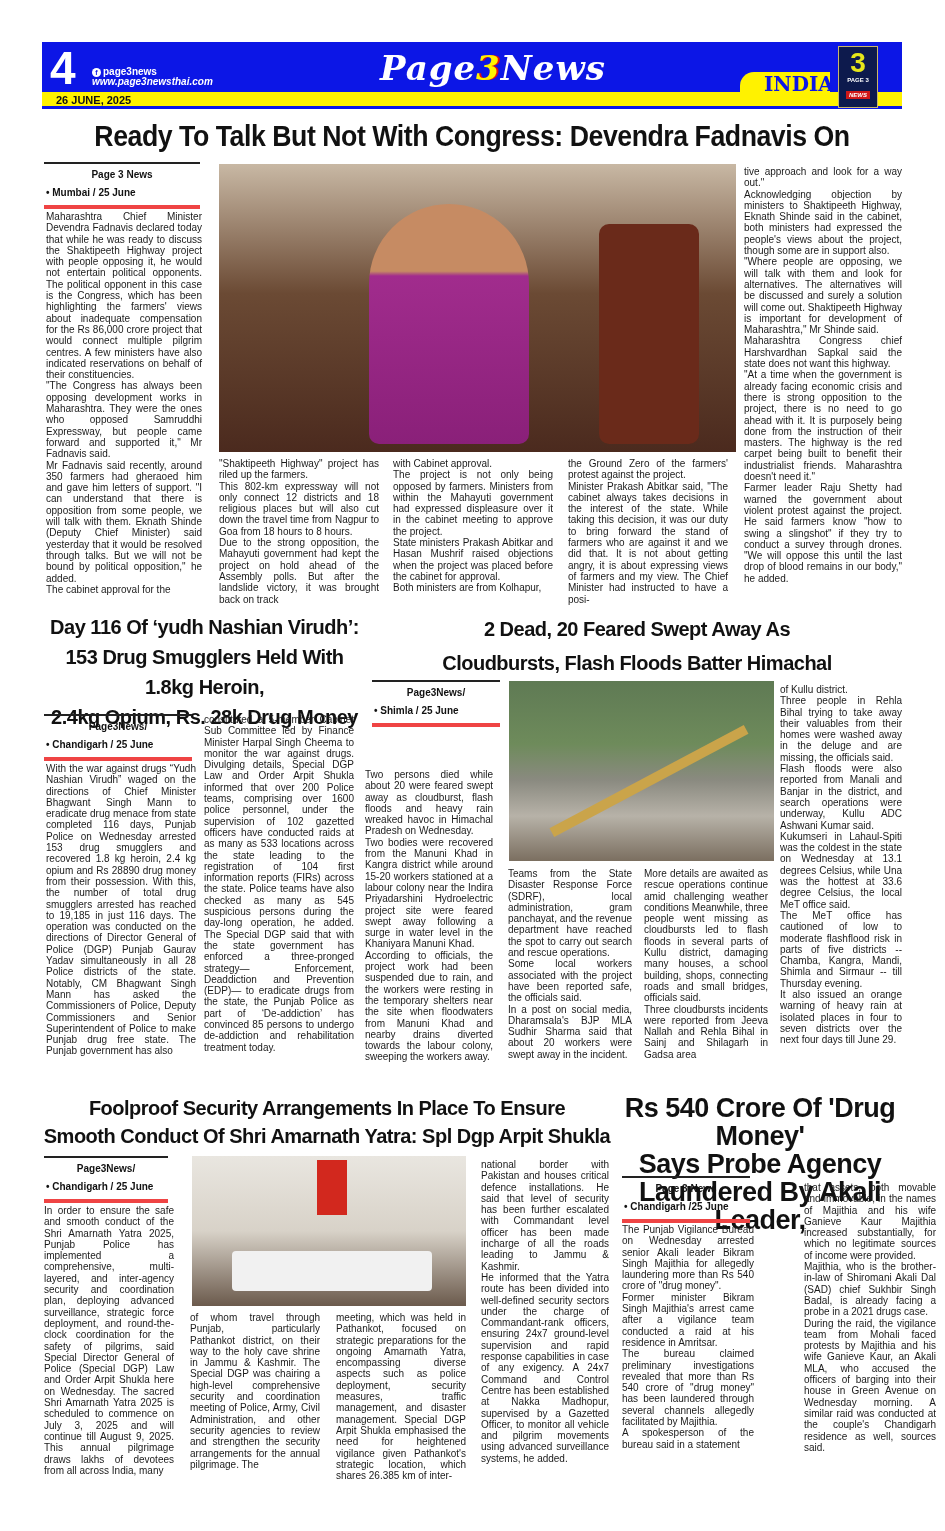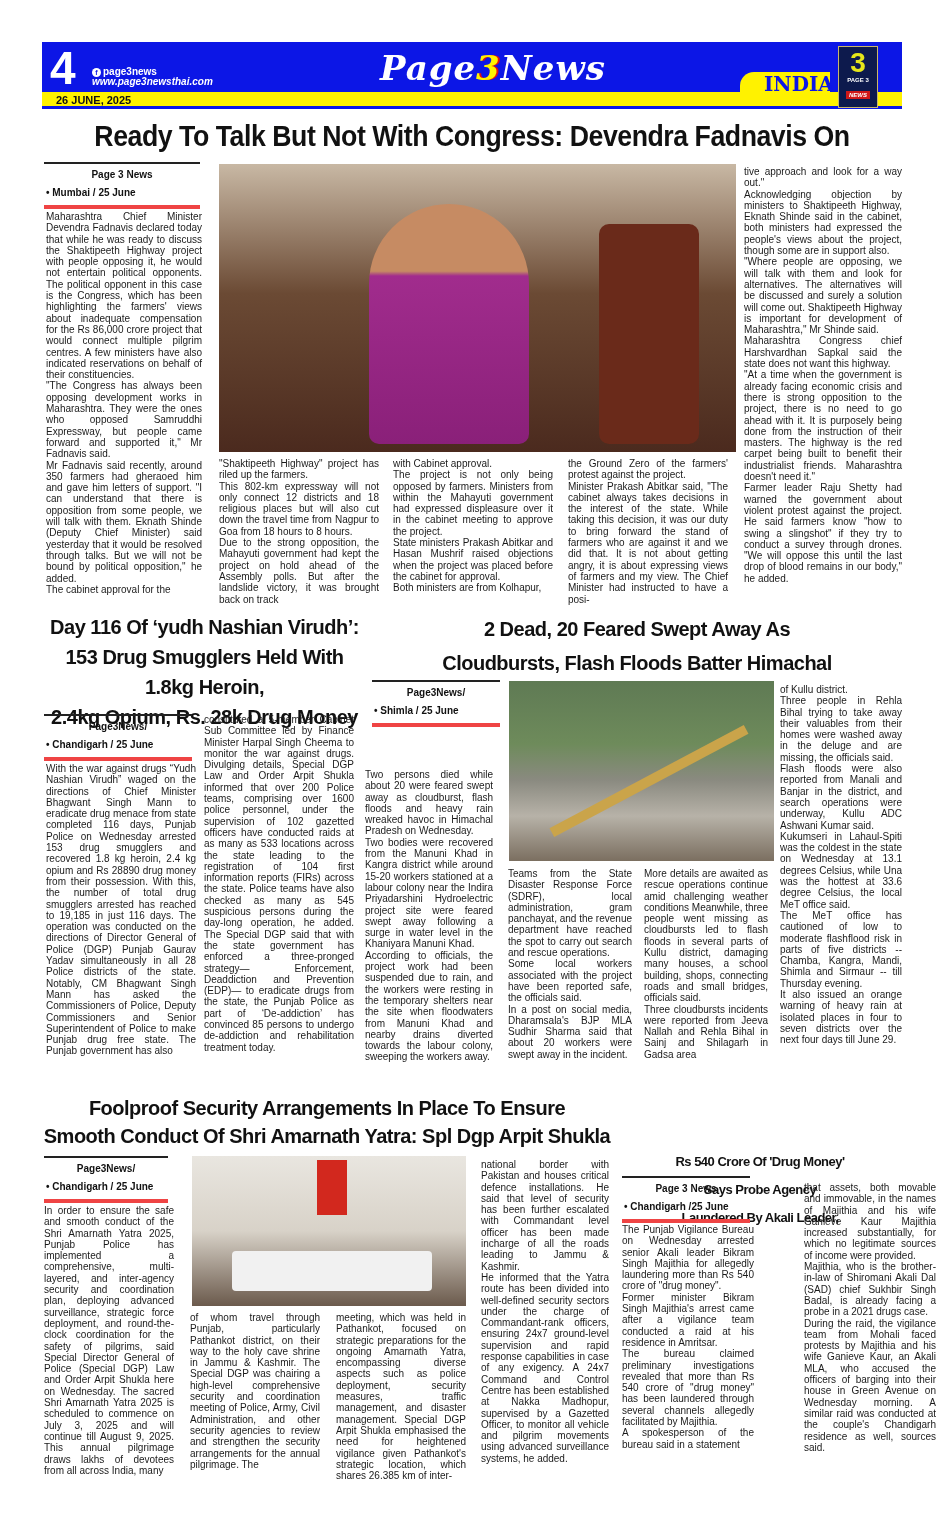--- a/index.html
+++ b/index.html
@@ -172,21 +172,21 @@
   <p>of whom travel through Punjab, particularly Pathankot district, on their way to the holy cave shrine in Jammu &amp; Kashmir.     The Special DGP was chairing a high-level comprehensive security and coordination meeting of Police, Army, Civil Administration, and other security agencies to review and strengthen the security arrangements for the annual pilgrimage. The</p>
 </div>
 <div class="abs col" style="left:336px;top:1312px;width:130px;">
   <p>meeting, which was held in Pathankot, focused on strategic preparations for the ongoing Amarnath Yatra, encompassing diverse aspects such as police deployment, security measures, traffic management, and disaster management.     Special DGP Arpit Shukla emphasised the need for heightened vigilance given Pathankot's strategic location, which shares 26.385 km of inter-</p>
 </div>
 <div class="abs col" style="left:481px;top:1159px;width:128px;">
   <p>national border with Pakistan and houses critical defence installations. He said that level of security has been further escalated with Commandant level officer has been made incharge of all the roads leading to Jammu &amp; Kashmir.</p>
   <p>He informed that the Yatra route has been divided into well-defined security sectors under the charge of Commandant-rank officers, ensuring 24x7 ground-level supervision and rapid response capabilities in case of any exigency. A 24x7 Command and Control Centre has been established at Nakka Madhopur, supervised by a Gazetted Officer, to monitor all vehicle and pilgrim movements using advanced surveillance systems, he added.</p>
 </div>
 
-<div class="abs hl" style="left:618px;top:1148px;width:284px;font-size:13px;line-height:28px;">
+<div class="abs hl" style="left:618px;top:1094px;width:284px;font-size:27px;line-height:28px;">
   <div>Rs 540 Crore Of 'Drug Money'</div>
   <div>Says Probe Agency</div>
   <div>Laundered By Akali Leader,</div>
 </div>
 <div class="abs byline-box" style="left:622px;top:1176px;width:128px;">
   <div class="src">Page 3 News</div>
   <div class="loc">• Chandigarh  /25 June</div>
 </div>
 <div class="abs col" style="left:622px;top:1224px;width:132px;">
   <p>The Punjab Vigilance Bureau on Wednesday arrested senior Akali leader Bikram Singh Majithia for allegedly laundering more than Rs 540 crore of "drug money".</p>

